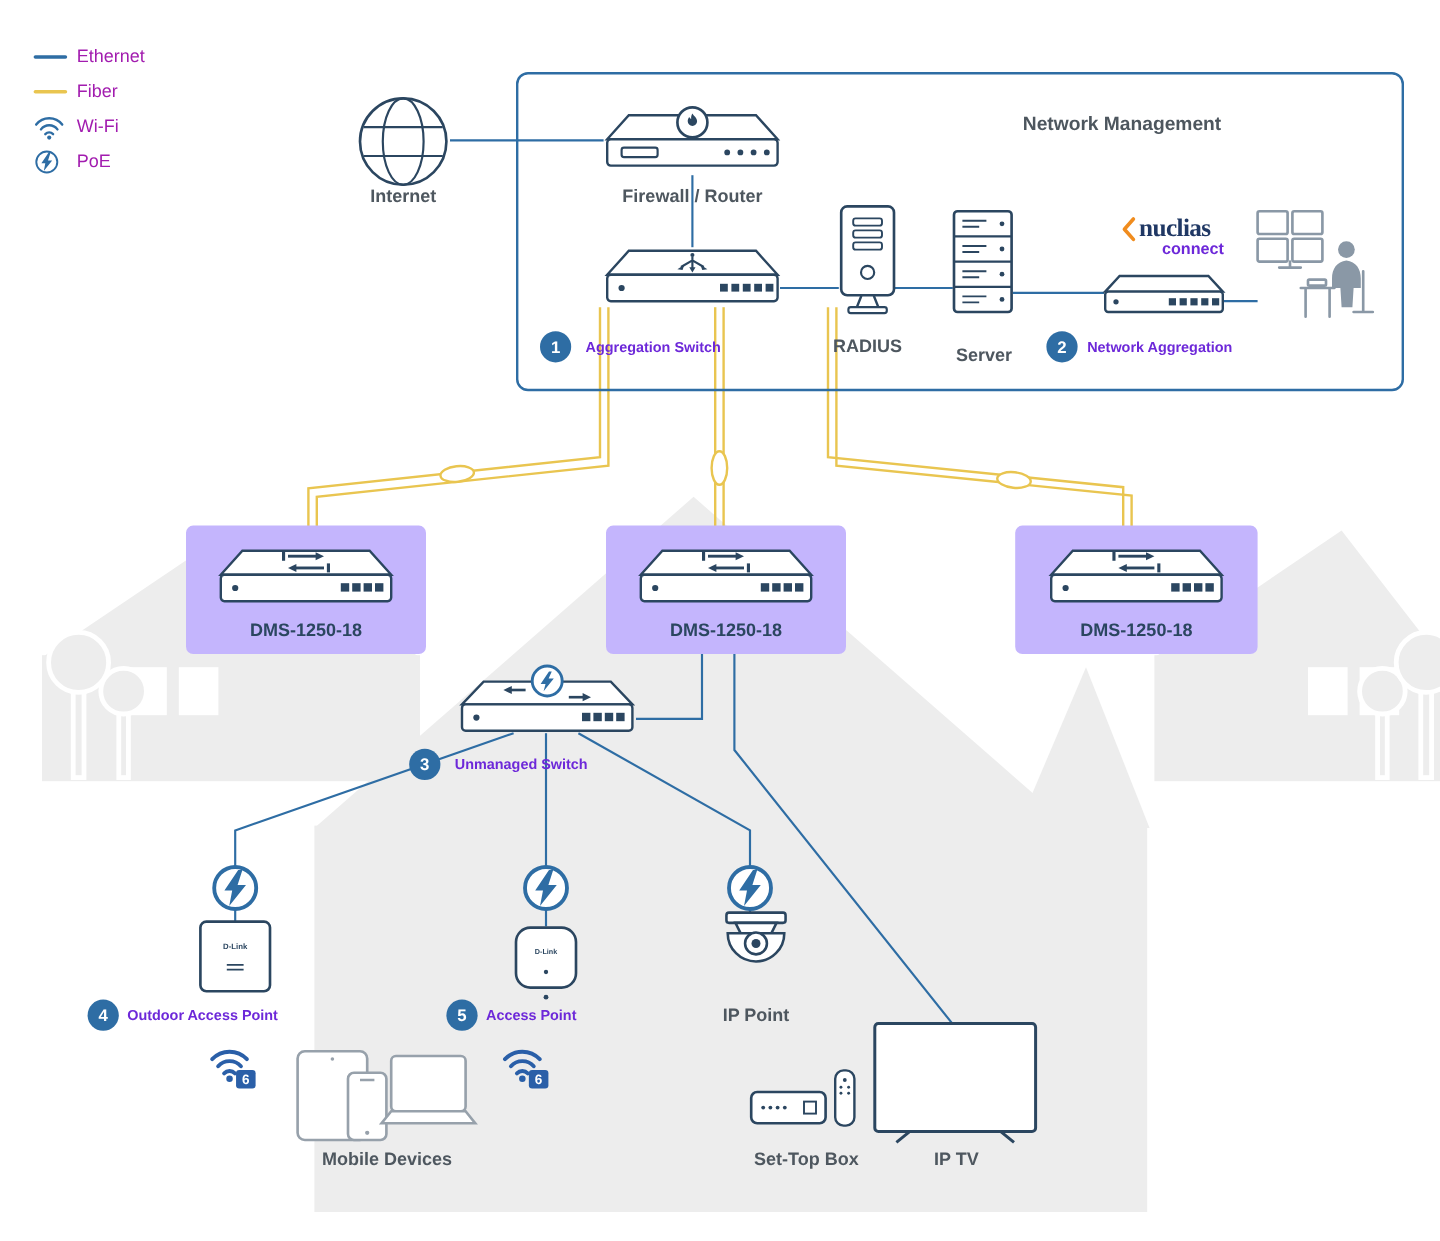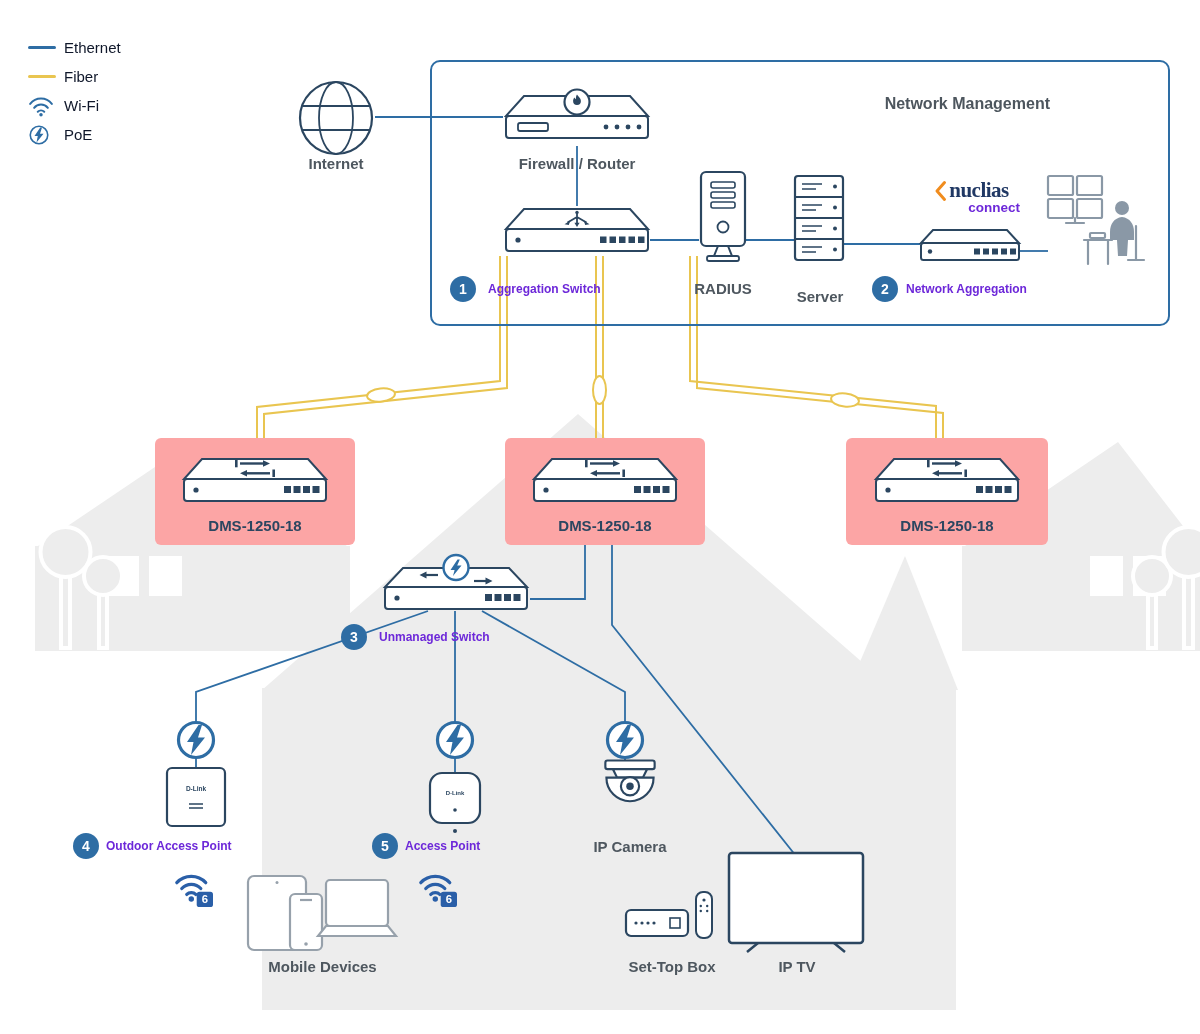--- a/index.html
+++ b/index.html
@@ -5,31 +5,31 @@
   * { margin:0; padding:0; box-sizing:border-box; }
   html,body { background:#fff; }
   body { font-family:"Liberation Sans", sans-serif; }
   .stage { position:relative; width:1200px; height:1034px; background:#fff; overflow:hidden; }
   .abs { position:absolute; }
   svg { display:block; overflow:visible; }
   text { font-family:"Liberation Sans", sans-serif; }
 
   .lbl { position:absolute; font-size:15px; font-weight:600; color:#4e575f; white-space:nowrap; text-align:center; }
   .blbl { position:absolute; font-size:12px; font-weight:700; color:#6d28d9; white-space:nowrap; line-height:26px; }
-  .hdr { position:absolute; font-size:16px; font-weight:600; color:#4d565e; white-space:nowrap; text-align:right; }
+  .hdr { position:absolute; font-size:16px; font-weight:600; color:#4d565e; white-space:nowrap; text-align:center; }
   .badge { position:absolute; width:26px; height:26px; border-radius:50%; background:#2e6da4; color:#fff;
            font-size:14px; font-weight:700; display:flex; align-items:center; justify-content:center; }
-  .dmsbox { position:absolute; width:200px; height:107px; background:#fca5a5; border-radius:6px; }
+  .dmsbox { position:absolute; width:200px; height:107px; background:#c4b5fd; border-radius:6px; }
   .dmslbl { position:absolute; left:0; right:0; bottom:11px; text-align:center; font-size:15px; font-weight:700; color:#2b4660; }
   .nmbox { position:absolute; left:430px; top:60px; width:740px; height:266px; border:2px solid #2e6da4; border-radius:10px; }
 
   .legend-row { display:flex; align-items:center; height:29px; }
   .legend-ic { width:36px; display:flex; align-items:center; }
   .legend-swatch { width:28px; height:3px; border-radius:2px; }
-  .legend-label { font-size:15px; font-weight:500; color:#0f172a; }
+  .legend-label { font-size:15px; font-weight:500; color:#a21caf; }
 
   .dstroke { stroke:#2b4660; fill:#fff; }
   .dline   { stroke:#2b4660; fill:none; }
   .dfill   { fill:#2b4660; }
   .gstroke { stroke:#97a1ab; fill:#fff; }
 
   .nuclias-name { font-size:21px; font-weight:700; color:#203864; letter-spacing:-0.5px; }
   .nuclias-sub  { text-align:right; font-size:13.5px; font-weight:600; color:#6d28d9; margin-top:-3px; padding-right:2px; }
 </style>
 </head>
@@ -380,21 +380,21 @@
   <div class="badge" style="left:372px;top:833px">5</div>
   <div class="blbl" style="left:405px;top:833px">Access Point</div>
 
   <svg class="abs" style="left:600px;top:758px" width="60" height="50" viewBox="0 0 56 46">
     <rect x="5" y="2" width="46" height="8" rx="2" class="dstroke" stroke-width="2"></rect>
     <polygon points="12,10 44,10 40,18 16,18" class="dstroke" stroke-width="2"></polygon>
     <path d="M6 18 A22 22 0 0 0 50 18 Z" class="dstroke" stroke-width="2"></path>
     <circle cx="28" cy="26" r="8.5" class="dstroke" stroke-width="2"></circle>
     <circle cx="28" cy="26" r="3.5" class="dfill"></circle>
   </svg>
-  <div class="lbl" style="left:578px;top:838px;width:104px">IP Camera</div>
+  <div class="lbl" style="left:578px;top:838px;width:104px">IP Point</div>
 
   <svg class="abs" style="left:173px;top:870px" width="42" height="38" viewBox="0 0 46 42">
     <g stroke="#2a5fa8" stroke-width="3.6" fill="none" stroke-linecap="round">
       <path d="M4 14 A22 22 0 0 1 36 14"></path>
       <path d="M9.5 20.5 A14 14 0 0 1 30.5 20.5"></path>
       <path d="M15 27 A7 7 0 0 1 25 27"></path>
     </g>
     <circle cx="20" cy="32" r="3" fill="#2a5fa8"></circle>
     <rect x="26" y="24" width="18" height="17" rx="3" fill="#2a5fa8"></rect>
     <text x="35" y="37" text-anchor="middle" font-size="12.5" font-weight="700" fill="#ffffff">6</text>

